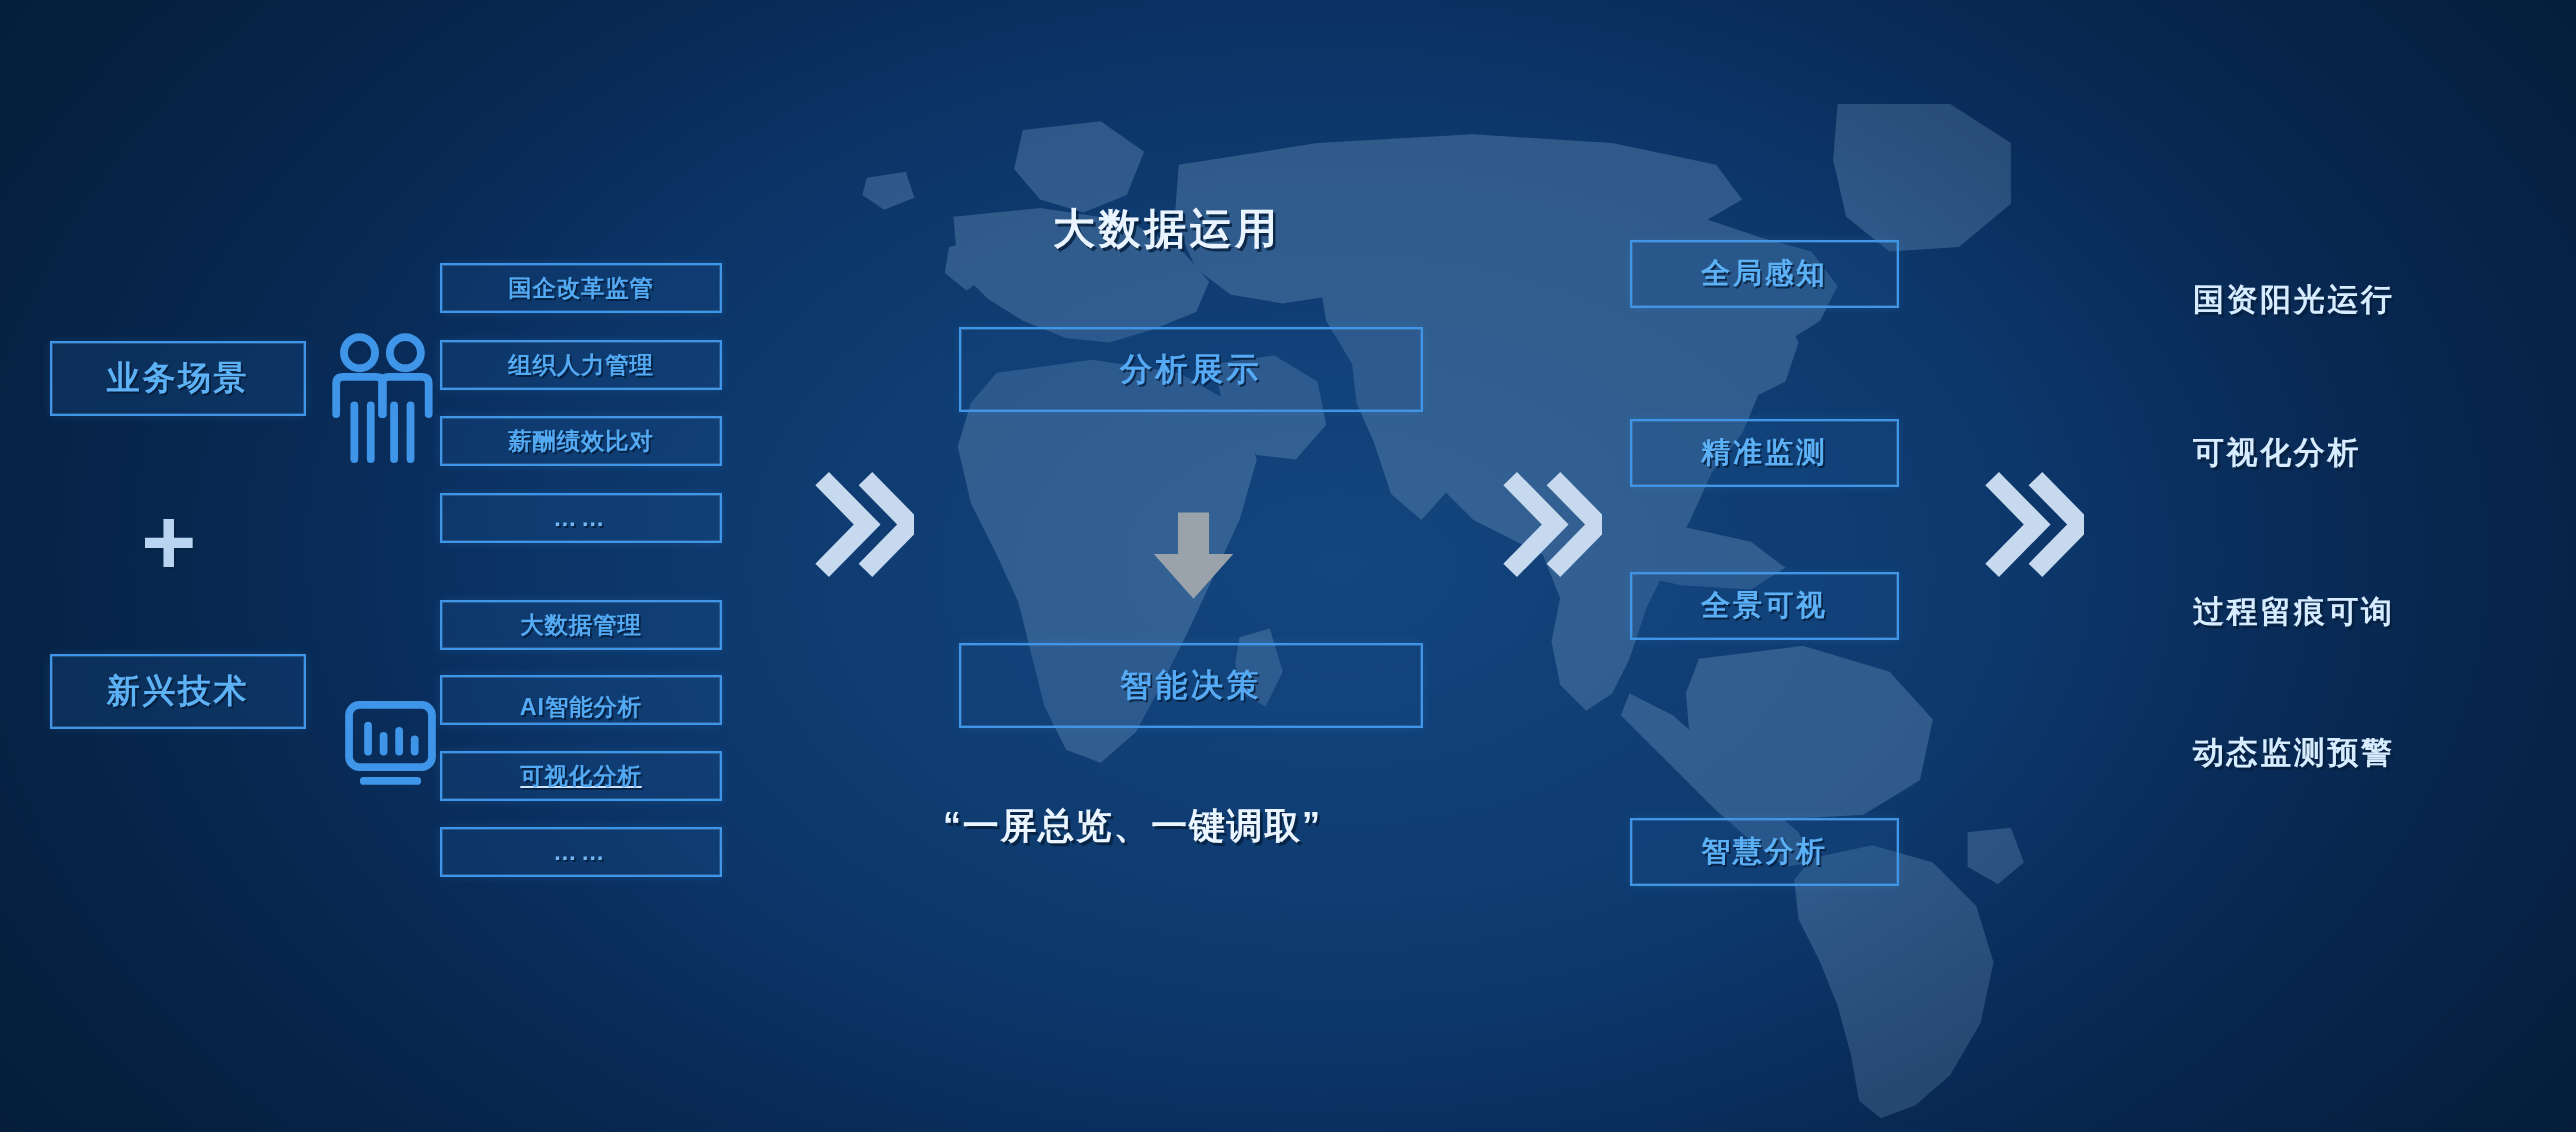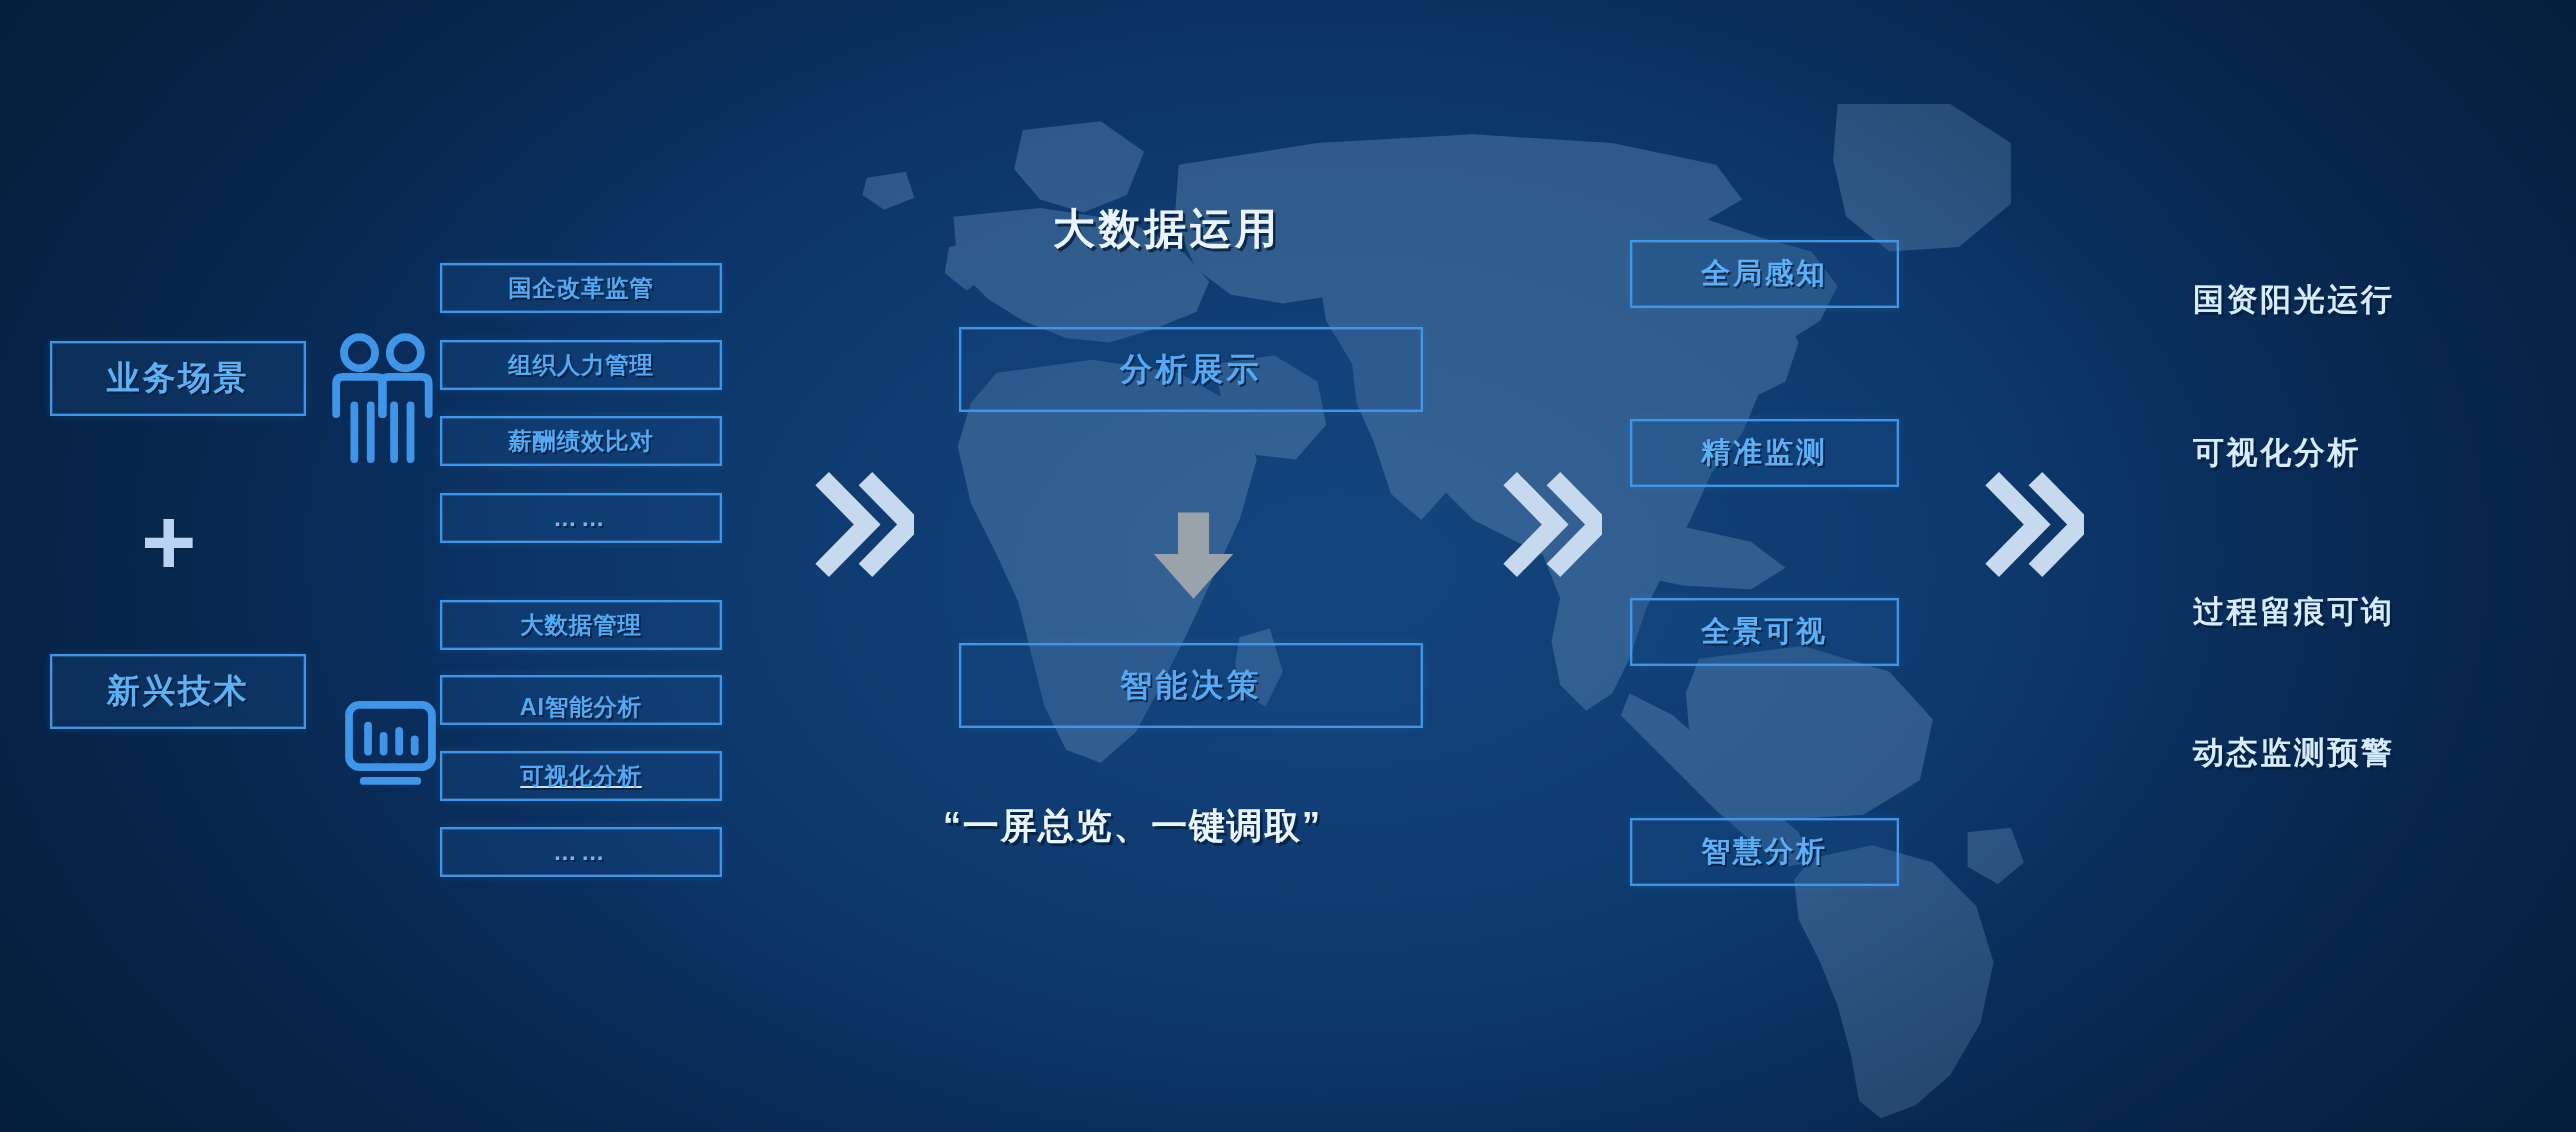--- a/index.html
+++ b/index.html
@@ -297,21 +297,21 @@
       <polyline points="64,12 116,65 64,118"></polyline>
     </g>
   </svg>
 
   <div class="obox outbox" style="left:1630px; top:240px; width:269px; height:68px;">
     <span>全局感知</span>
   </div>
   <div class="obox outbox" style="left:1630px; top:419px; width:269px; height:68px;">
     <span>精准监测</span>
   </div>
-  <div class="obox outbox" style="left:1630px; top:598px; width:269px; height:68px;">
+  <div class="obox outbox" style="left:1630px; top:572px; width:269px; height:68px;">
     <span>全景可视</span>
   </div>
   <div class="obox outbox" style="left:1630px; top:778px; width:269px; height:68px;margin-top:40px;">
     <span>智慧分析</span>
   </div>
 
   <svg class="chev" style="left:1980px; top:468px;" width="104" height="113" viewBox="0 0 120 130">
     <g fill="none" stroke="#c7d9ef" stroke-width="22" stroke-linejoin="miter">
       <polyline points="14,12 66,65 14,118"></polyline>
       <polyline points="64,12 116,65 64,118"></polyline>

